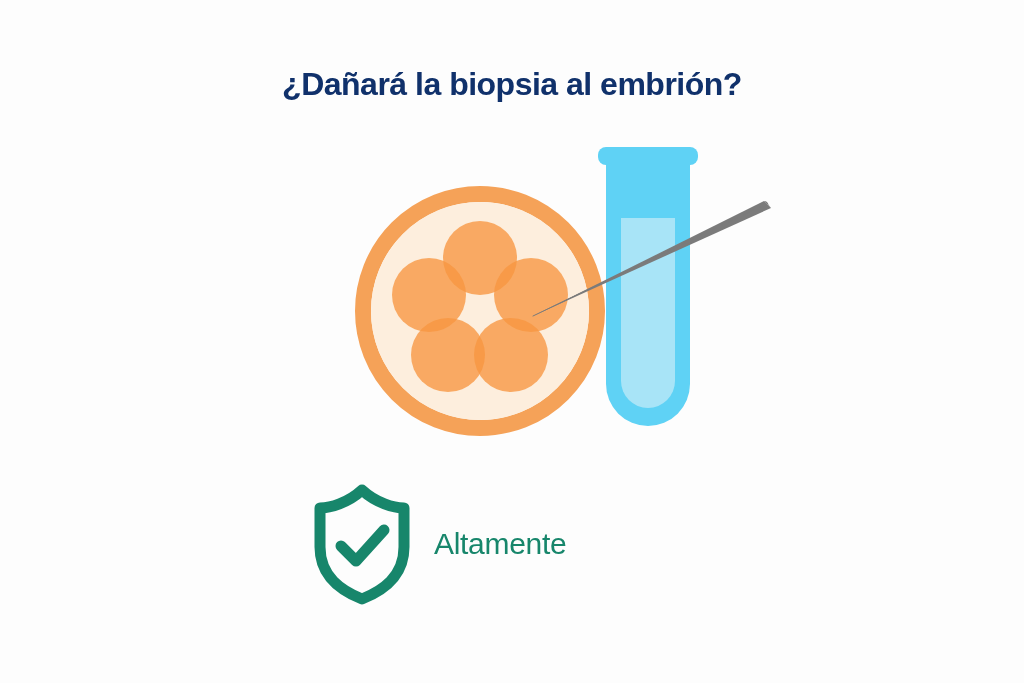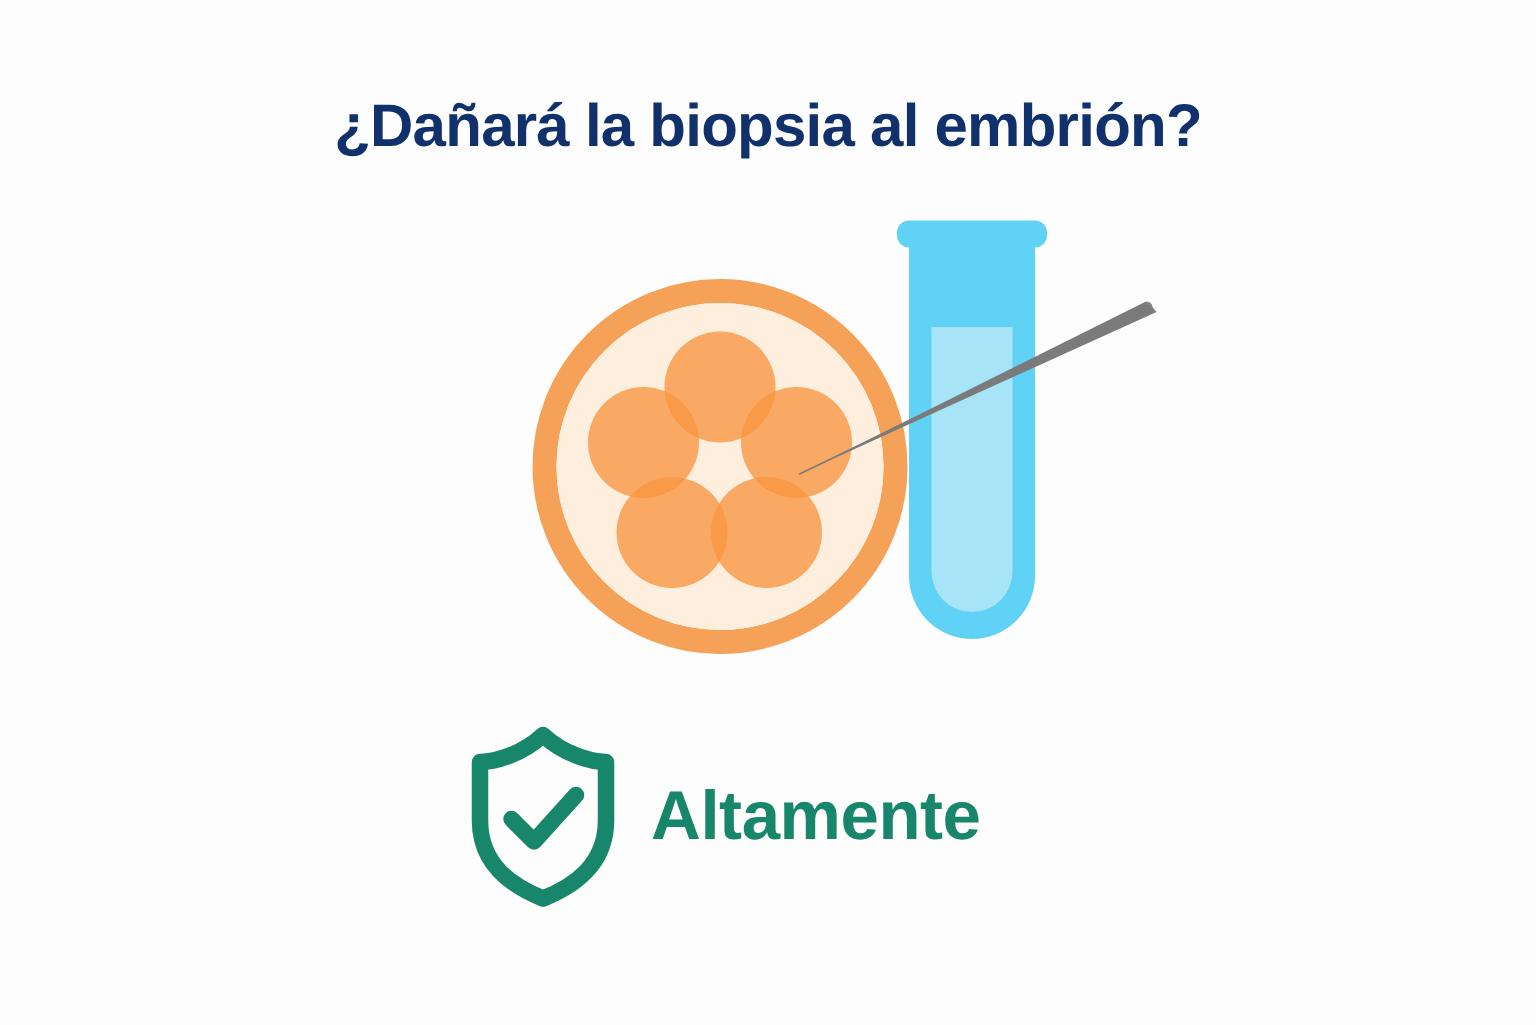--- a/index.html
+++ b/index.html
@@ -21,21 +21,21 @@
     background: #fdfdfd;
   }
 
   
   .title {
     position: absolute;
     left: 0;
     top: 58px;
     width: 1024px;
     text-align: center;
-    font-size: 40px;
+    font-size: 32px;
     font-weight: bold;
     letter-spacing: -0.5px;
     color: #10316b;
     white-space: nowrap;
     line-height: 52px;
   }
 
   
   .illustration {
     position: absolute;
@@ -61,24 +61,24 @@
   .badge-icon {
     width: 100px;
     height: 125px;
     flex: 0 0 100px;
   }
   .badge-icon svg {
     display: block;
   }
   .badge-text {
     margin-left: 22px;
-    font-size: 46px;
+    font-size: 30px;
     line-height: 53px;
     color: #17866b;
-    font-weight: bold;
+    font-weight: normal;
     letter-spacing: -0.3px;
   }
   .badge-text .line {
     display: block;
     white-space: nowrap;
   }
 </style>
 </head>
 <body>
 

